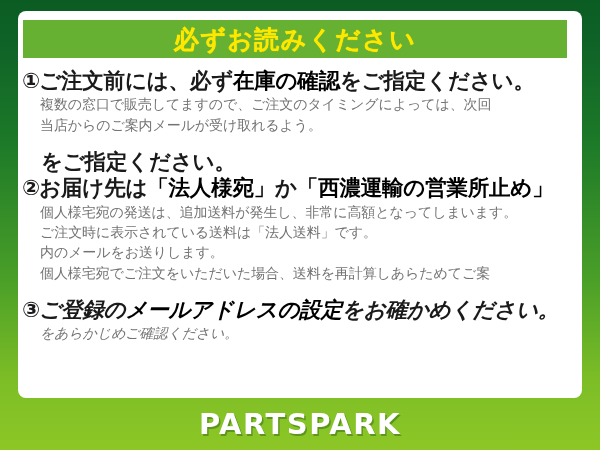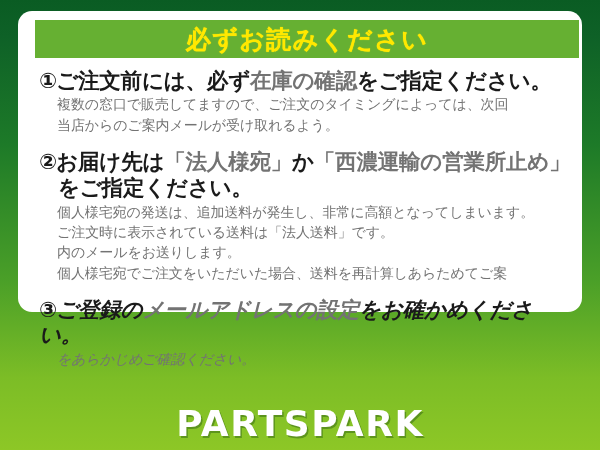--- a/index.html
+++ b/index.html
@@ -27,25 +27,25 @@
         #8dc726 100%);
     overflow: hidden;
   }
 
   
   #card {
     position: absolute;
     left: 18px;
     top: 11px;
     width: 564px;
-    height: 301px;
+    height: 387px;
     box-sizing: border-box;
     background: #ffffff;
-    border-radius: 14px;
-    padding: 9px 10px 0 17px;
+    border-radius: 8px;
+    padding: 9px 10px 0 0;
   }
 
   
   #header-band {
     width: 544px;
     height: 38px;
     margin: 0 auto;
     background: #66b032;
     display: flex;
     align-items: center;
@@ -82,21 +82,21 @@
     letter-spacing: -0.2px;
     margin: 0 0 1px 4px;
     white-space: normal;
   }
   .notice-heading .num {
     font-size: 21.5px;
     font-weight: bold;
     letter-spacing: -1px;
   }
   .hl {
-    color: #737373;
+    color: #000000;
   }
 
   .notice-body {
     color: #737373;
     font-size: 14px;
     line-height: 1.45;
     letter-spacing: -0.1px;
     margin: 0 0 0 22px;
   }
   .notice-body div { white-space: nowrap; }
@@ -112,21 +112,21 @@
     left: 0;
     top: 398px;
     width: 600px;
     height: 52px;
     display: flex;
     align-items: center;
     justify-content: center;
   }
   #brand {
     color: #ffffff;
-    font-size: 36px;
+    font-size: 29px;
     font-weight: bold;
     letter-spacing: 1.5px;
     line-height: 1;
     text-shadow: 1.5px 1.5px 0 rgba(40, 90, 20, 0.45);
     white-space: nowrap;
   }
 </style>
 </head>
 <body>
 
@@ -140,22 +140,22 @@
 
     <ul id="notice-list">
         <li class="notice-item item-1">
           <div class="notice-heading"><span class="num">①</span><span>ご注文前には、必ず</span><span class="hl">在庫の確認</span><span>をご指定ください。</span></div>
           <div class="notice-body">
             <div>複数の窓口で販売してますので、ご注文のタイミングによっては、次回</div>
             <div>当店からのご案内メールが受け取れるよう。</div>
           </div>
         </li>
         <li class="notice-item item-2">
+          <div class="notice-heading heading-cont">をご指定ください。</div>
           <div class="notice-heading"><span class="num">②</span><span>お届け先は</span><span class="hl">「法人様宛」</span><span>か</span><span class="hl">「西濃運輸の営業所止め」</span></div>
-          <div class="notice-heading heading-cont">をご指定ください。</div>
           <div class="notice-body">
             <div>個人様宅宛の発送は、追加送料が発生し、非常に高額となってしまいます。</div>
             <div>ご注文時に表示されている送料は「法人送料」です。</div>
             <div>内のメールをお送りします。</div>
             <div>個人様宅宛でご注文をいただいた場合、送料を再計算しあらためてご案</div>
           </div>
         </li>
         <li class="notice-item item-3">
           <div class="notice-heading"><span class="num">③</span><span>ご登録の</span><span class="hl">メールアドレスの設定</span><span>をお確かめください。</span></div>
           <div class="notice-body">

